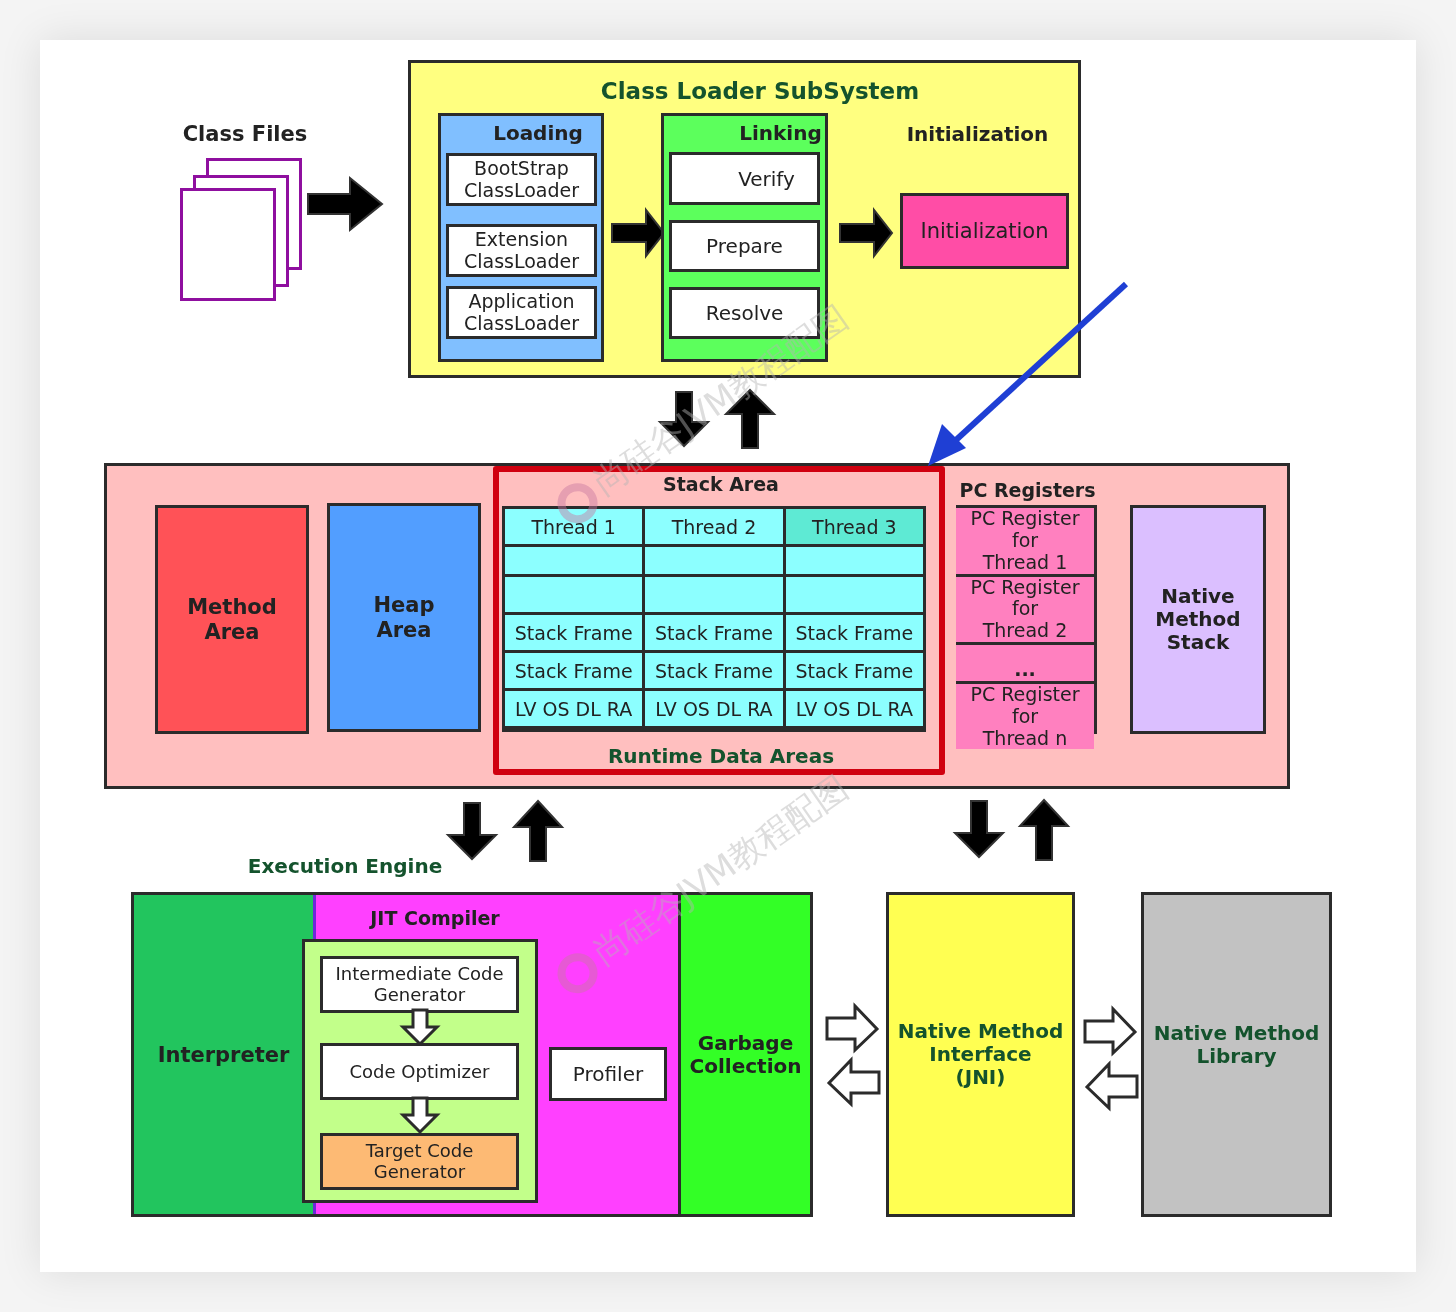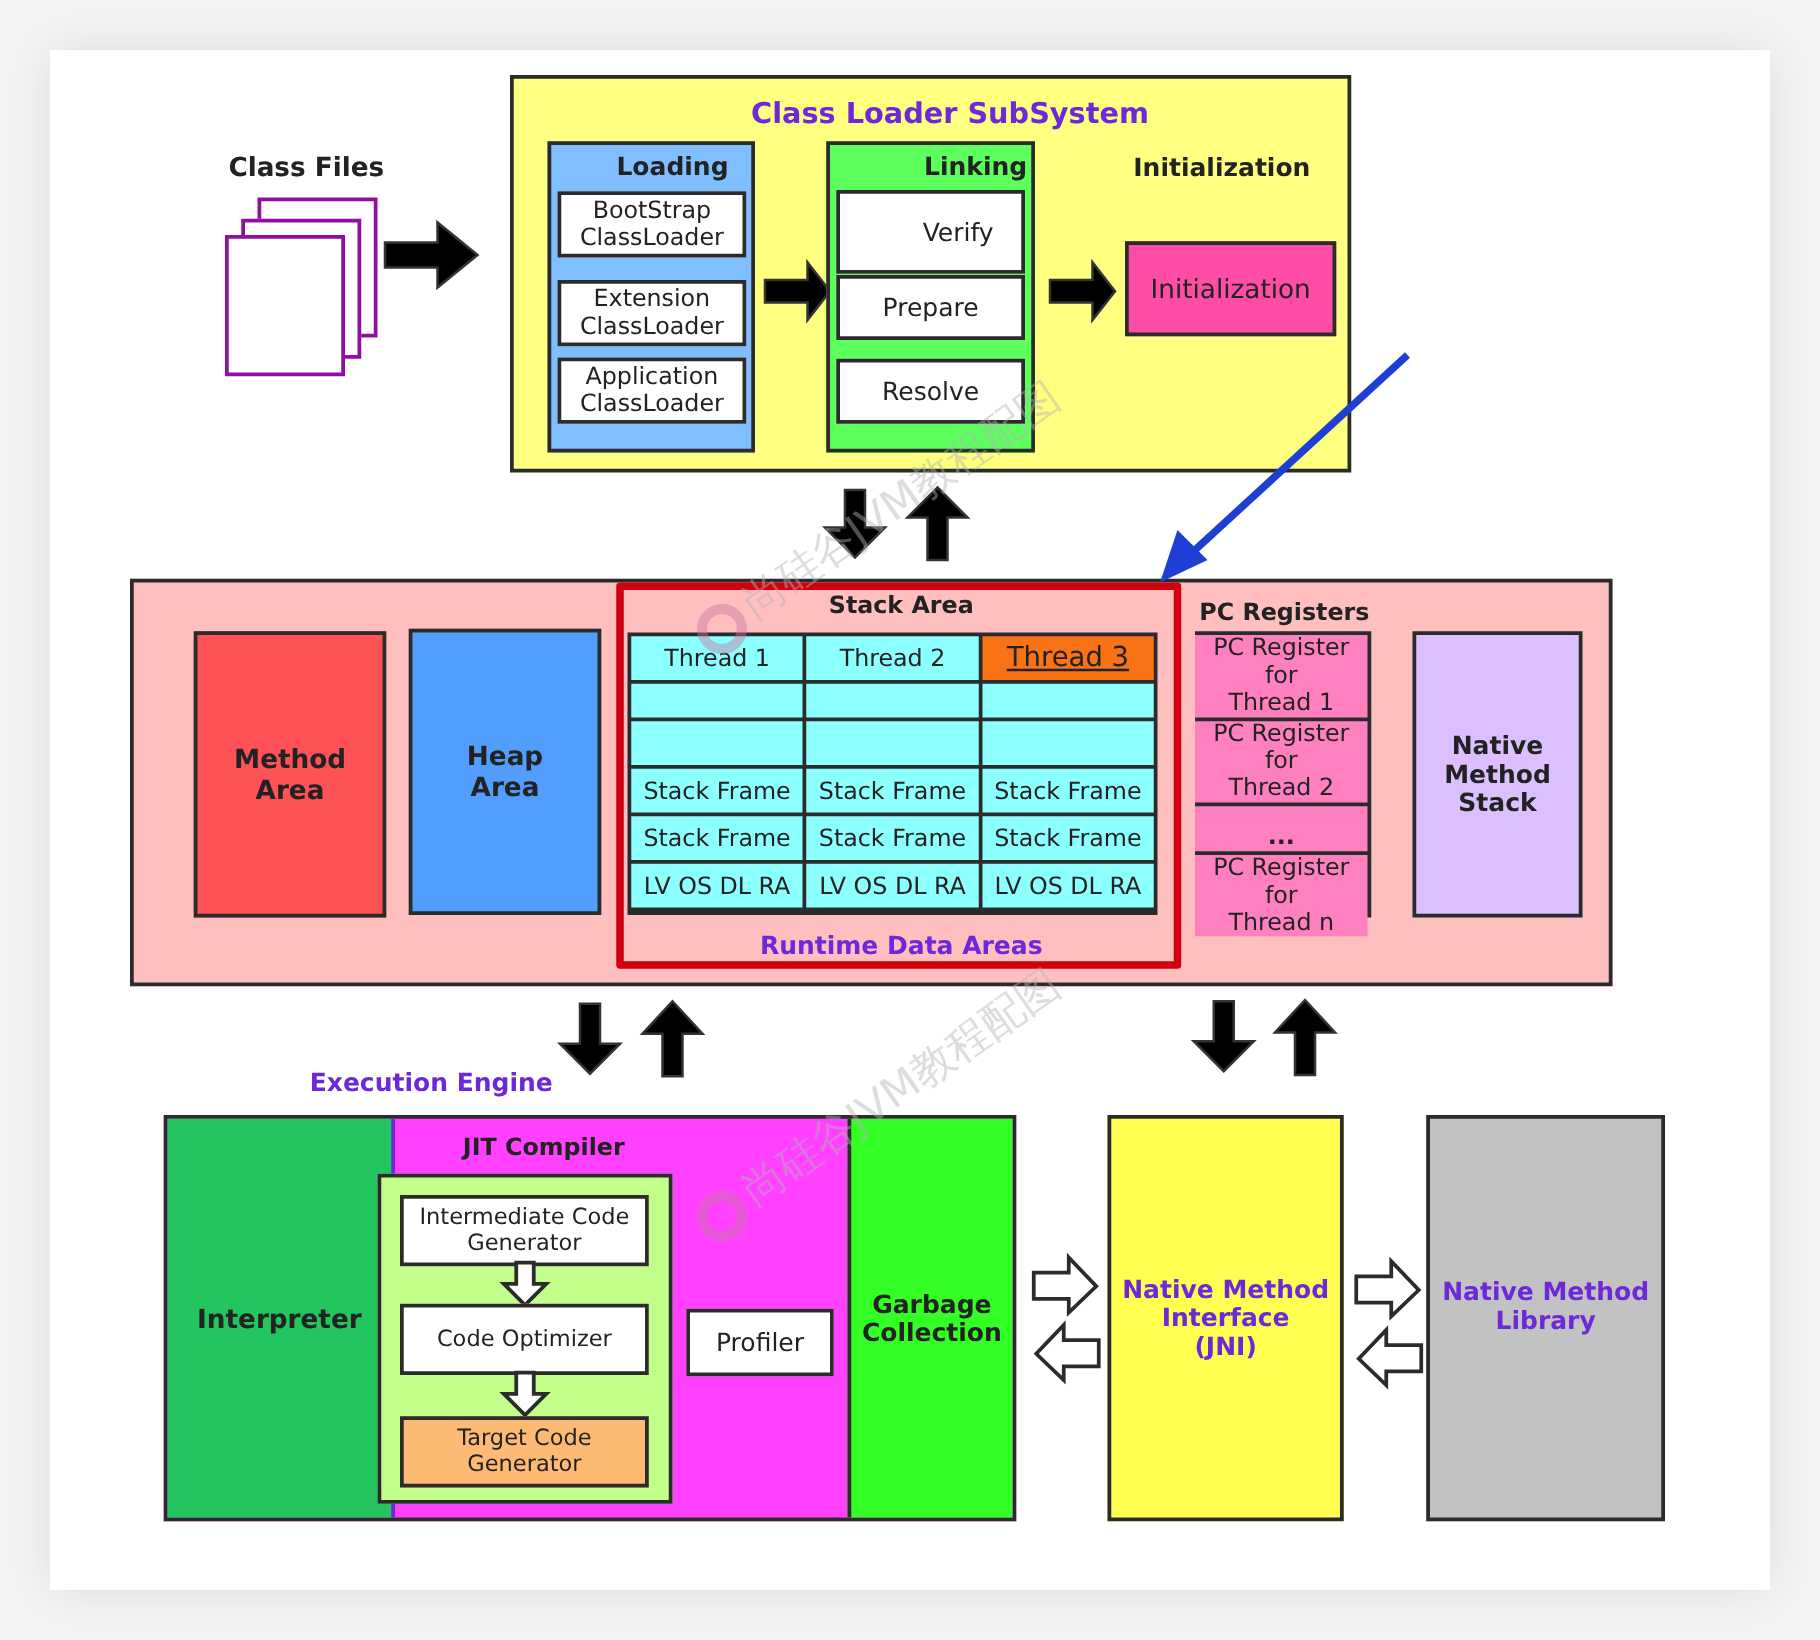--- a/index.html
+++ b/index.html
@@ -4,21 +4,21 @@
 <style>
   html, body { margin:0; padding:0; }
   body { width:1456px; height:1312px; background:#f4f4f4; position:relative; overflow:hidden;
          font-family:"DejaVu Sans", "Liberation Sans", sans-serif; color:#222; }
   .card { position:absolute; left:40px; top:40px; width:1376px; height:1232px; background:#fff;
           box-shadow:0 0 40px rgba(0,0,0,0.10); }
   .abs { position:absolute; box-sizing:border-box; }
   .box { position:absolute; box-sizing:border-box; border:3px solid #2b2b2b; }
   .center { display:flex; align-items:center; justify-content:center; text-align:center; }
   .bold { font-weight:bold; }
-  .red { color:#6d28d9; }
+  .red { color:#14532d; }
   .lbl { position:absolute; white-space:nowrap; text-align:center; }
   .t18 { font-size:18px; }
   .t19 { font-size:19px; }
   .t20 { font-size:20px; }
   .t21 { font-size:21px; }
   .lh { line-height:1.15; }
   svg { position:absolute; overflow:visible; }
   .wm { position:absolute; color:rgba(180,180,180,0.45); font-size:34px; white-space:nowrap;
         transform-origin:left center; transform:rotate(-35deg); pointer-events:none; }
   .wm .logo { display:inline-block; width:40px; height:40px; border-radius:50%;
@@ -57,21 +57,21 @@
   <span>Application</span>
   <span>ClassLoader</span>
 </div>
 
 <svg style="left:612px;top:210px;" width="54" height="46">
   <polygon points="0,14 34,14 34,0 52,23 34,46 34,32 0,32" fill="#000" stroke="#333" stroke-width="2"></polygon>
 </svg>
 
 <div class="box" style="left:661px;top:113px;width:167px;height:249px;background:#5cff5c;"></div>
 <div class="lbl bold t20" style="left:661px;top:121px;width:167px;padding-left:36px;">Linking</div>
-<div class="box center t20" style="left:669px;top:152px;width:151px;height:67px;background:#fff;padding-left:44px;">Verify</div>
+<div class="box center t20" style="left:669px;top:152px;width:151px;height:53px;background:#fff;padding-left:44px;">Verify</div>
 <div class="box center t20" style="left:669px;top:220px;width:151px;height:52px;background:#fff;">Prepare</div>
 <div class="box center t20" style="left:669px;top:287px;width:151px;height:52px;background:#fff;">Resolve</div>
 
 <svg style="left:840px;top:210px;" width="54" height="46">
   <polygon points="0,14 34,14 34,0 52,23 34,46 34,32 0,32" fill="#000" stroke="#333" stroke-width="2"></polygon>
 </svg>
 
 <div class="lbl bold t20" style="left:900px;top:122px;width:155px;">Initialization</div>
 <div class="box center t21" style="left:900px;top:193px;width:169px;height:76px;background:#ff4da6;">Initialization</div>
 
@@ -93,21 +93,21 @@
   <span>Area</span>
 </div>
 
 <div class="abs" style="left:493px;top:466px;width:452px;height:309px;border:6px solid #d0000f;border-radius:3px;"></div>
 <div class="lbl bold t19" style="left:493px;top:473px;width:456px;">Stack Area</div>
 
 <div class="abs" style="left:502px;top:506px;width:424px;height:226px;background:#2b2b2b;">
   <div id="stack-grid" style="position:absolute;left:3px;top:3px;right:3px;bottom:3px;display:grid;grid-template-columns:1fr 1fr 1fr;grid-template-rows:35px 27px 35px 35px 35px 35px;gap:3px;">
   <div style="background: rgb(140, 255, 255); display: flex; align-items: center; justify-content: center; font-size: 19px; white-space: nowrap; overflow: hidden;">Thread 1</div>
       <div style="background: rgb(140, 255, 255); display: flex; align-items: center; justify-content: center; font-size: 19px; white-space: nowrap; overflow: hidden;">Thread 2</div>
-      <div style="background: #f97316; display: flex; align-items: center; justify-content: center; font-size: 22px; white-space: nowrap; overflow: hidden; text-decoration: underline;">Thread 3</div>
+      <div style="background: #5eead4; display: flex; align-items: center; justify-content: center; font-size: 19px; white-space: nowrap; overflow: hidden;">Thread 3</div>
       <div style="background: rgb(140, 255, 255); display: flex; align-items: center; justify-content: center; font-size: 19px; white-space: nowrap; overflow: hidden;"></div>
       <div style="background: rgb(140, 255, 255); display: flex; align-items: center; justify-content: center; font-size: 19px; white-space: nowrap; overflow: hidden;"></div>
       <div style="background: rgb(140, 255, 255); display: flex; align-items: center; justify-content: center; font-size: 19px; white-space: nowrap; overflow: hidden;"></div>
       <div style="background: rgb(140, 255, 255); display: flex; align-items: center; justify-content: center; font-size: 19px; white-space: nowrap; overflow: hidden;"></div>
       <div style="background: rgb(140, 255, 255); display: flex; align-items: center; justify-content: center; font-size: 19px; white-space: nowrap; overflow: hidden;"></div>
       <div style="background: rgb(140, 255, 255); display: flex; align-items: center; justify-content: center; font-size: 19px; white-space: nowrap; overflow: hidden;"></div>
       <div style="background: rgb(140, 255, 255); display: flex; align-items: center; justify-content: center; font-size: 19px; white-space: nowrap; overflow: hidden;">Stack Frame</div>
       <div style="background: rgb(140, 255, 255); display: flex; align-items: center; justify-content: center; font-size: 19px; white-space: nowrap; overflow: hidden;">Stack Frame</div>
       <div style="background: rgb(140, 255, 255); display: flex; align-items: center; justify-content: center; font-size: 19px; white-space: nowrap; overflow: hidden;">Stack Frame</div>
       <div style="background: rgb(140, 255, 255); display: flex; align-items: center; justify-content: center; font-size: 19px; white-space: nowrap; overflow: hidden;">Stack Frame</div>

